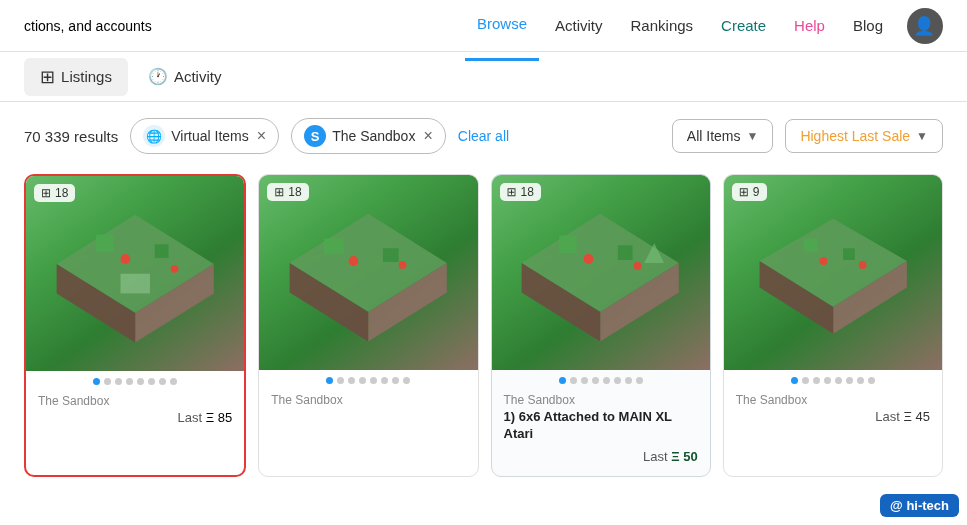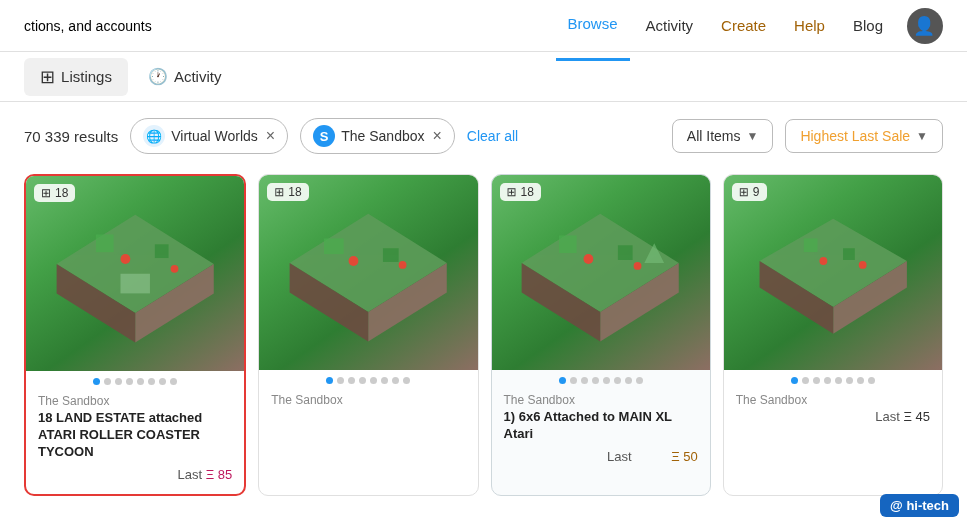--- a/index.html
+++ b/index.html
@@ -6,22 +6,23 @@
     body { font-family: Arial, sans-serif; background: #fff; width: 967px; overflow-x: hidden; }
   </style>
 </head>
 <body>
 
 <nav style="display:flex;align-items:center;padding:0 24px;height:52px;border-bottom:1px solid #e0e0e0;">
   <span style="color:#000000;font-size:14px;margin-right:auto;">ctions, and accounts</span>
   <div style="display:flex;align-items:center;gap:4px;">
     <a style="padding:8px 12px;font-size:15px;color:#2196f3;cursor:pointer;text-decoration:none;border-bottom:3px solid #2196f3;line-height:52px;">Browse</a>
     <a style="padding:8px 12px;font-size:15px;color:#333;cursor:pointer;text-decoration:none;">Activity</a>
-    <a style="padding:8px 12px;font-size:15px;color:#a16207;cursor:pointer;text-decoration:none;text-align:center;">Create</a>
-    <a style="padding:8px 12px;font-size:15px;color:#a16207;cursor:pointer;text-decoration:none;">Help</a>
+    <a style="padding:8px 12px;font-size:15px;color:#333;cursor:pointer;text-decoration:none;">Rankings</a>
+    <a style="padding:8px 12px;font-size:15px;color:#0f766e;cursor:pointer;text-decoration:none;text-align:center;">Create</a>
+    <a style="padding:8px 12px;font-size:15px;color:#ec4899;cursor:pointer;text-decoration:none;">Help</a>
     <a style="padding:8px 12px;font-size:15px;color:#333;cursor:pointer;text-decoration:none;">Blog</a>
     <div style="width:36px;height:36px;border-radius:50%;background:#555;display:flex;align-items:center;justify-content:center;color:#fff;font-size:18px;cursor:pointer;margin-left:8px;">👤</div>
   </div>
 </nav>
 
 <div style="display:flex;align-items:center;padding:0 24px;height:50px;border-bottom:1px solid #e0e0e0;gap:4px;">
   <button style="display:flex;align-items:center;gap:6px;padding:8px 16px;border-radius:6px;cursor:pointer;font-size:15px;font-weight:500;color:#333;background:#f0f0f0;border:none;">
     <span style="font-size:18px;">⊞</span>
     <span>Listings</span>
   </button>
@@ -29,21 +30,21 @@
     <span style="font-size:16px;">🕐</span>
     <span>Activity</span>
   </button>
 </div>
 
 <div style="display:flex;align-items:center;padding:16px 24px;gap:12px;flex-wrap:wrap;">
   <span style="font-size:15px;color:#333;white-space:nowrap;">70 339 results</span>
 
   <div style="display:flex;align-items:center;gap:6px;padding:6px 12px;border-radius:20px;border:1.5px solid #bbb;font-size:14px;color:#333;background:#fff;cursor:pointer;">
     <span style="width:22px;height:22px;border-radius:50%;background:#e3f2fd;display:flex;align-items:center;justify-content:center;font-size:13px;">🌐</span>
-    <span>Virtual Worlds</span>
+    <span>Virtual Items</span>
     <span style="color:#666;font-size:16px;cursor:pointer;margin-left:2px;">×</span>
   </div>
 
   <div style="display:flex;align-items:center;gap:6px;padding:6px 12px;border-radius:20px;border:1.5px solid #bbb;font-size:14px;color:#333;background:#fff;cursor:pointer;">
     <span style="width:22px;height:22px;border-radius:50%;background:#2196f3;display:flex;align-items:center;justify-content:center;font-size:13px;color:#fff;font-weight:bold;">S</span>
     <span>The Sandbox</span>
     <span style="color:#666;font-size:16px;cursor:pointer;margin-left:2px;">×</span>
   </div>
 
   <span style="color:#2196f3;font-size:14px;cursor:pointer;white-space:nowrap;">Clear all</span>
@@ -83,24 +84,23 @@
       <span style="width:7px;height:7px;border-radius:50%;background:#ccc;display:inline-block;"></span>
       <span style="width:7px;height:7px;border-radius:50%;background:#ccc;display:inline-block;"></span>
       <span style="width:7px;height:7px;border-radius:50%;background:#ccc;display:inline-block;"></span>
       <span style="width:7px;height:7px;border-radius:50%;background:#ccc;display:inline-block;"></span>
       <span style="width:7px;height:7px;border-radius:50%;background:#ccc;display:inline-block;"></span>
       <span style="width:7px;height:7px;border-radius:50%;background:#ccc;display:inline-block;"></span>
       <span style="width:7px;height:7px;border-radius:50%;background:#ccc;display:inline-block;"></span>
     </div>
     <div style="padding:6px 12px 12px;">
       <div style="font-size:12px;color:#888;margin-bottom:2px;">The Sandbox</div>
-      <div style="font-size:13px;font-weight:600;color:#222;margin-bottom:6px;line-height:1.3;">18 LAND ESTATE attached ATARI ROLLER COASTER TYCOON</div>
       <div style="font-size:13px;color:#555;text-align:right;">
         <span>Last</span>
-        <span style="color:#be185d;font-weight:500;">Ξ 85</span>
+        <span style="color:#000000;font-weight:500;">Ξ 85</span>
       </div>
     </div>
   </div>
 
   <div style="flex:1;border-radius:10px;border:1px solid #e0e0e0;overflow:hidden;background:#fff;margin:0 6px;cursor:pointer;position:relative;">
     <div style="width:100%;height:195px;background:linear-gradient(145deg,#66bb6a 0%,#43a047 30%,#2e7d32 60%,#8d6e63 100%);position:relative;display:flex;align-items:center;justify-content:center;">
       <svg viewBox="0 0 200 160" style="width:90%;height:90%;opacity:0.9;">
         <polygon points="100,20 180,70 100,120 20,70" fill="#5d9c59"></polygon>
         <polygon points="100,120 180,70 180,100 100,150" fill="#8d6e63"></polygon>
         <polygon points="100,120 20,70 20,100 100,150" fill="#6d4c41"></polygon>
@@ -154,21 +154,21 @@
       <span style="width:7px;height:7px;border-radius:50%;background:#ccc;display:inline-block;"></span>
       <span style="width:7px;height:7px;border-radius:50%;background:#ccc;display:inline-block;"></span>
       <span style="width:7px;height:7px;border-radius:50%;background:#ccc;display:inline-block;"></span>
       <span style="width:7px;height:7px;border-radius:50%;background:#ccc;display:inline-block;"></span>
     </div>
     <div style="padding:6px 12px 12px;">
       <div style="font-size:12px;color:#888;margin-bottom:2px;">The Sandbox</div>
       <div style="font-size:13px;font-weight:600;color:#222;margin-bottom:6px;line-height:1.3;">1) 6x6 Attached to MAIN XL Atari</div>
       <div style="font-size:13px;color:#555;text-align:right;">
         <span>Last</span>
-        <span style="color:#a16207;font-weight:400;margin-left:36px;">Ξ 50</span>
+        <span style="color:#14532d;font-weight:700;">Ξ 50</span>
       </div>
     </div>
   </div>
 
   <div style="flex:1;border-radius:10px;border:1px solid #e0e0e0;overflow:hidden;background:#fff;margin:0 6px;cursor:pointer;position:relative;">
     <div style="width:100%;height:195px;background:linear-gradient(145deg,#66bb6a 0%,#43a047 30%,#2e7d32 60%,#8d6e63 100%);position:relative;display:flex;align-items:center;justify-content:center;">
       <svg viewBox="0 0 200 160" style="width:90%;height:90%;opacity:0.9;">
         <polygon points="100,25 175,68 100,115 25,68" fill="#5d9c59"></polygon>
         <polygon points="100,115 175,68 175,95 100,142" fill="#8d6e63"></polygon>
         <polygon points="100,115 25,68 25,95 100,142" fill="#6d4c41"></polygon>

